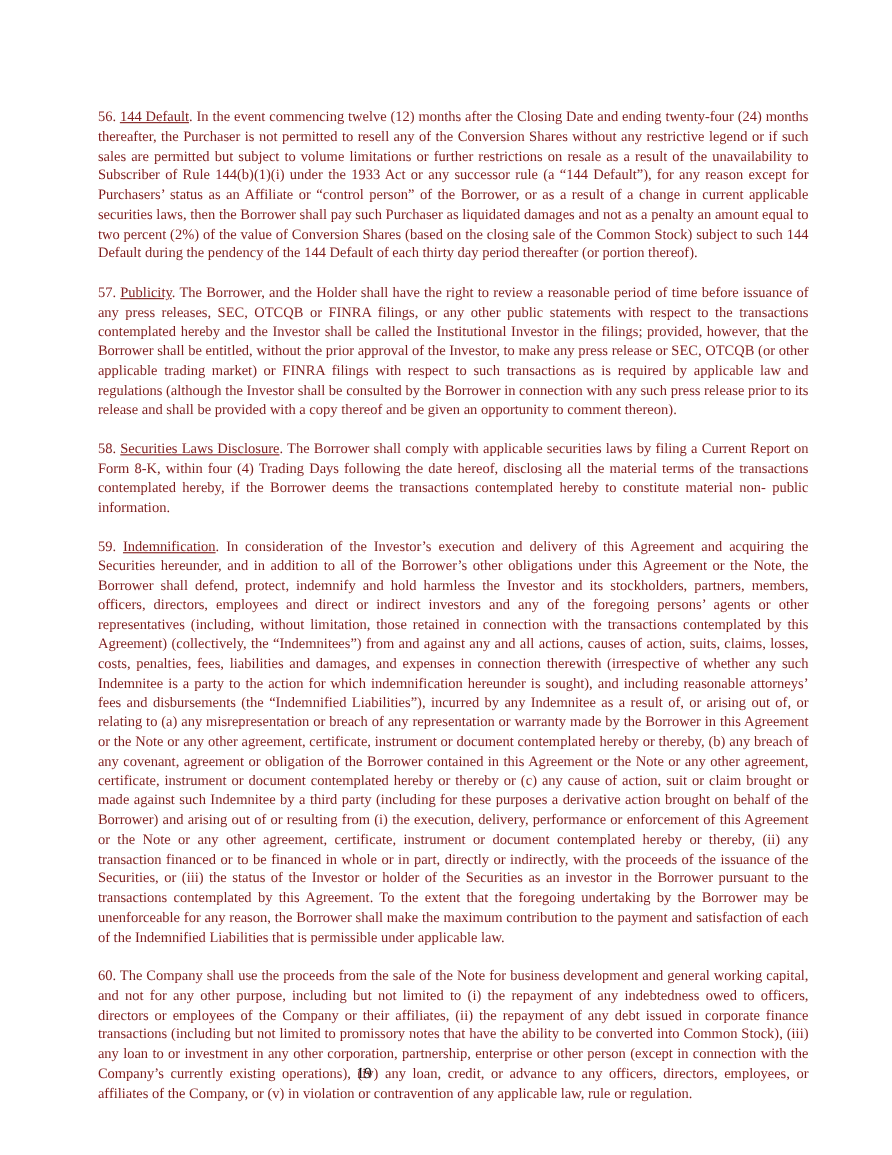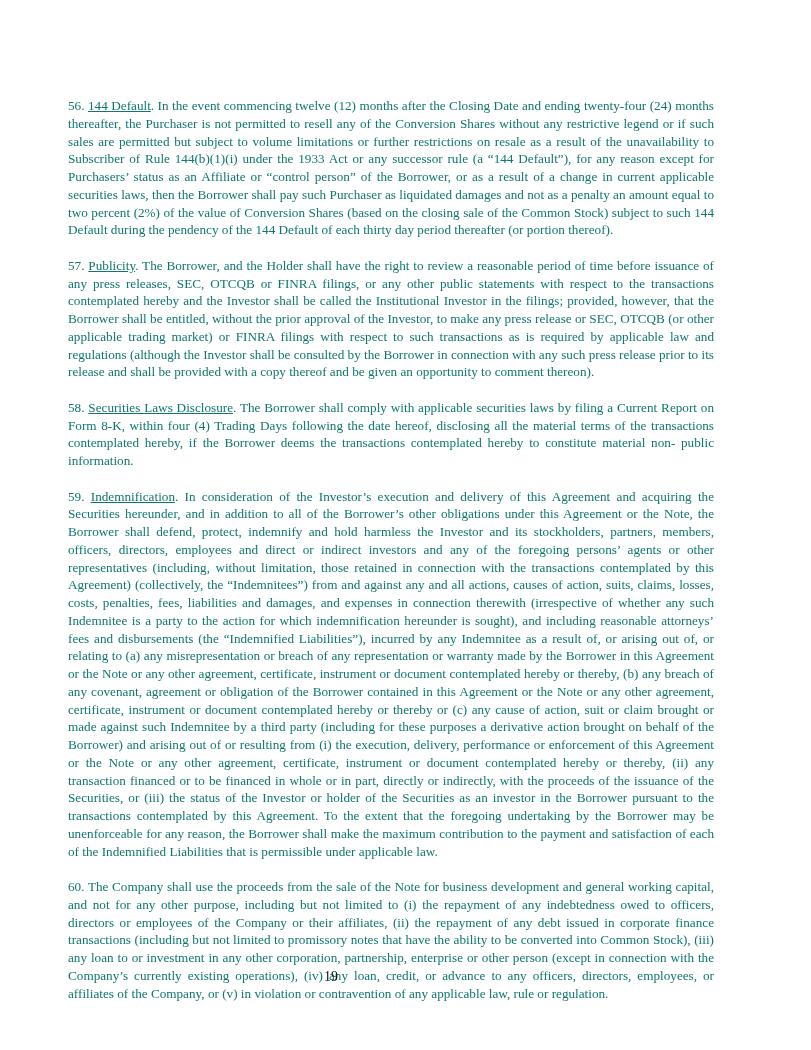--- a/index.html
+++ b/index.html
@@ -1,25 +1,25 @@
 <!DOCTYPE html>
 <html><head>
 <meta charset="utf-8">
 <style>
   html, body { margin: 0; padding: 0; background: #ffffff; }
   body { width: 811px; height: 1050px; position: relative; overflow: hidden; }
   .page {
     position: absolute;
-    left: 68px;
+    left: 89px;
     top: 97px;
     width: 646px;
     font-family: "Liberation Serif", "DejaVu Serif", serif;
     font-size: 13.2px;
     line-height: 17.75px;
-    color: #0f766e;
+    color: #7f1d1d;
     text-align: justify;
   }
   .para { margin: 0 0 17.75px 0; }
   .heading { text-decoration: underline; }
   .page-number {
     position: absolute;
     left: 0; width: 662px;
     top: 969px;
     text-align: center;
     font-family: "Liberation Serif", "DejaVu Serif", serif;

